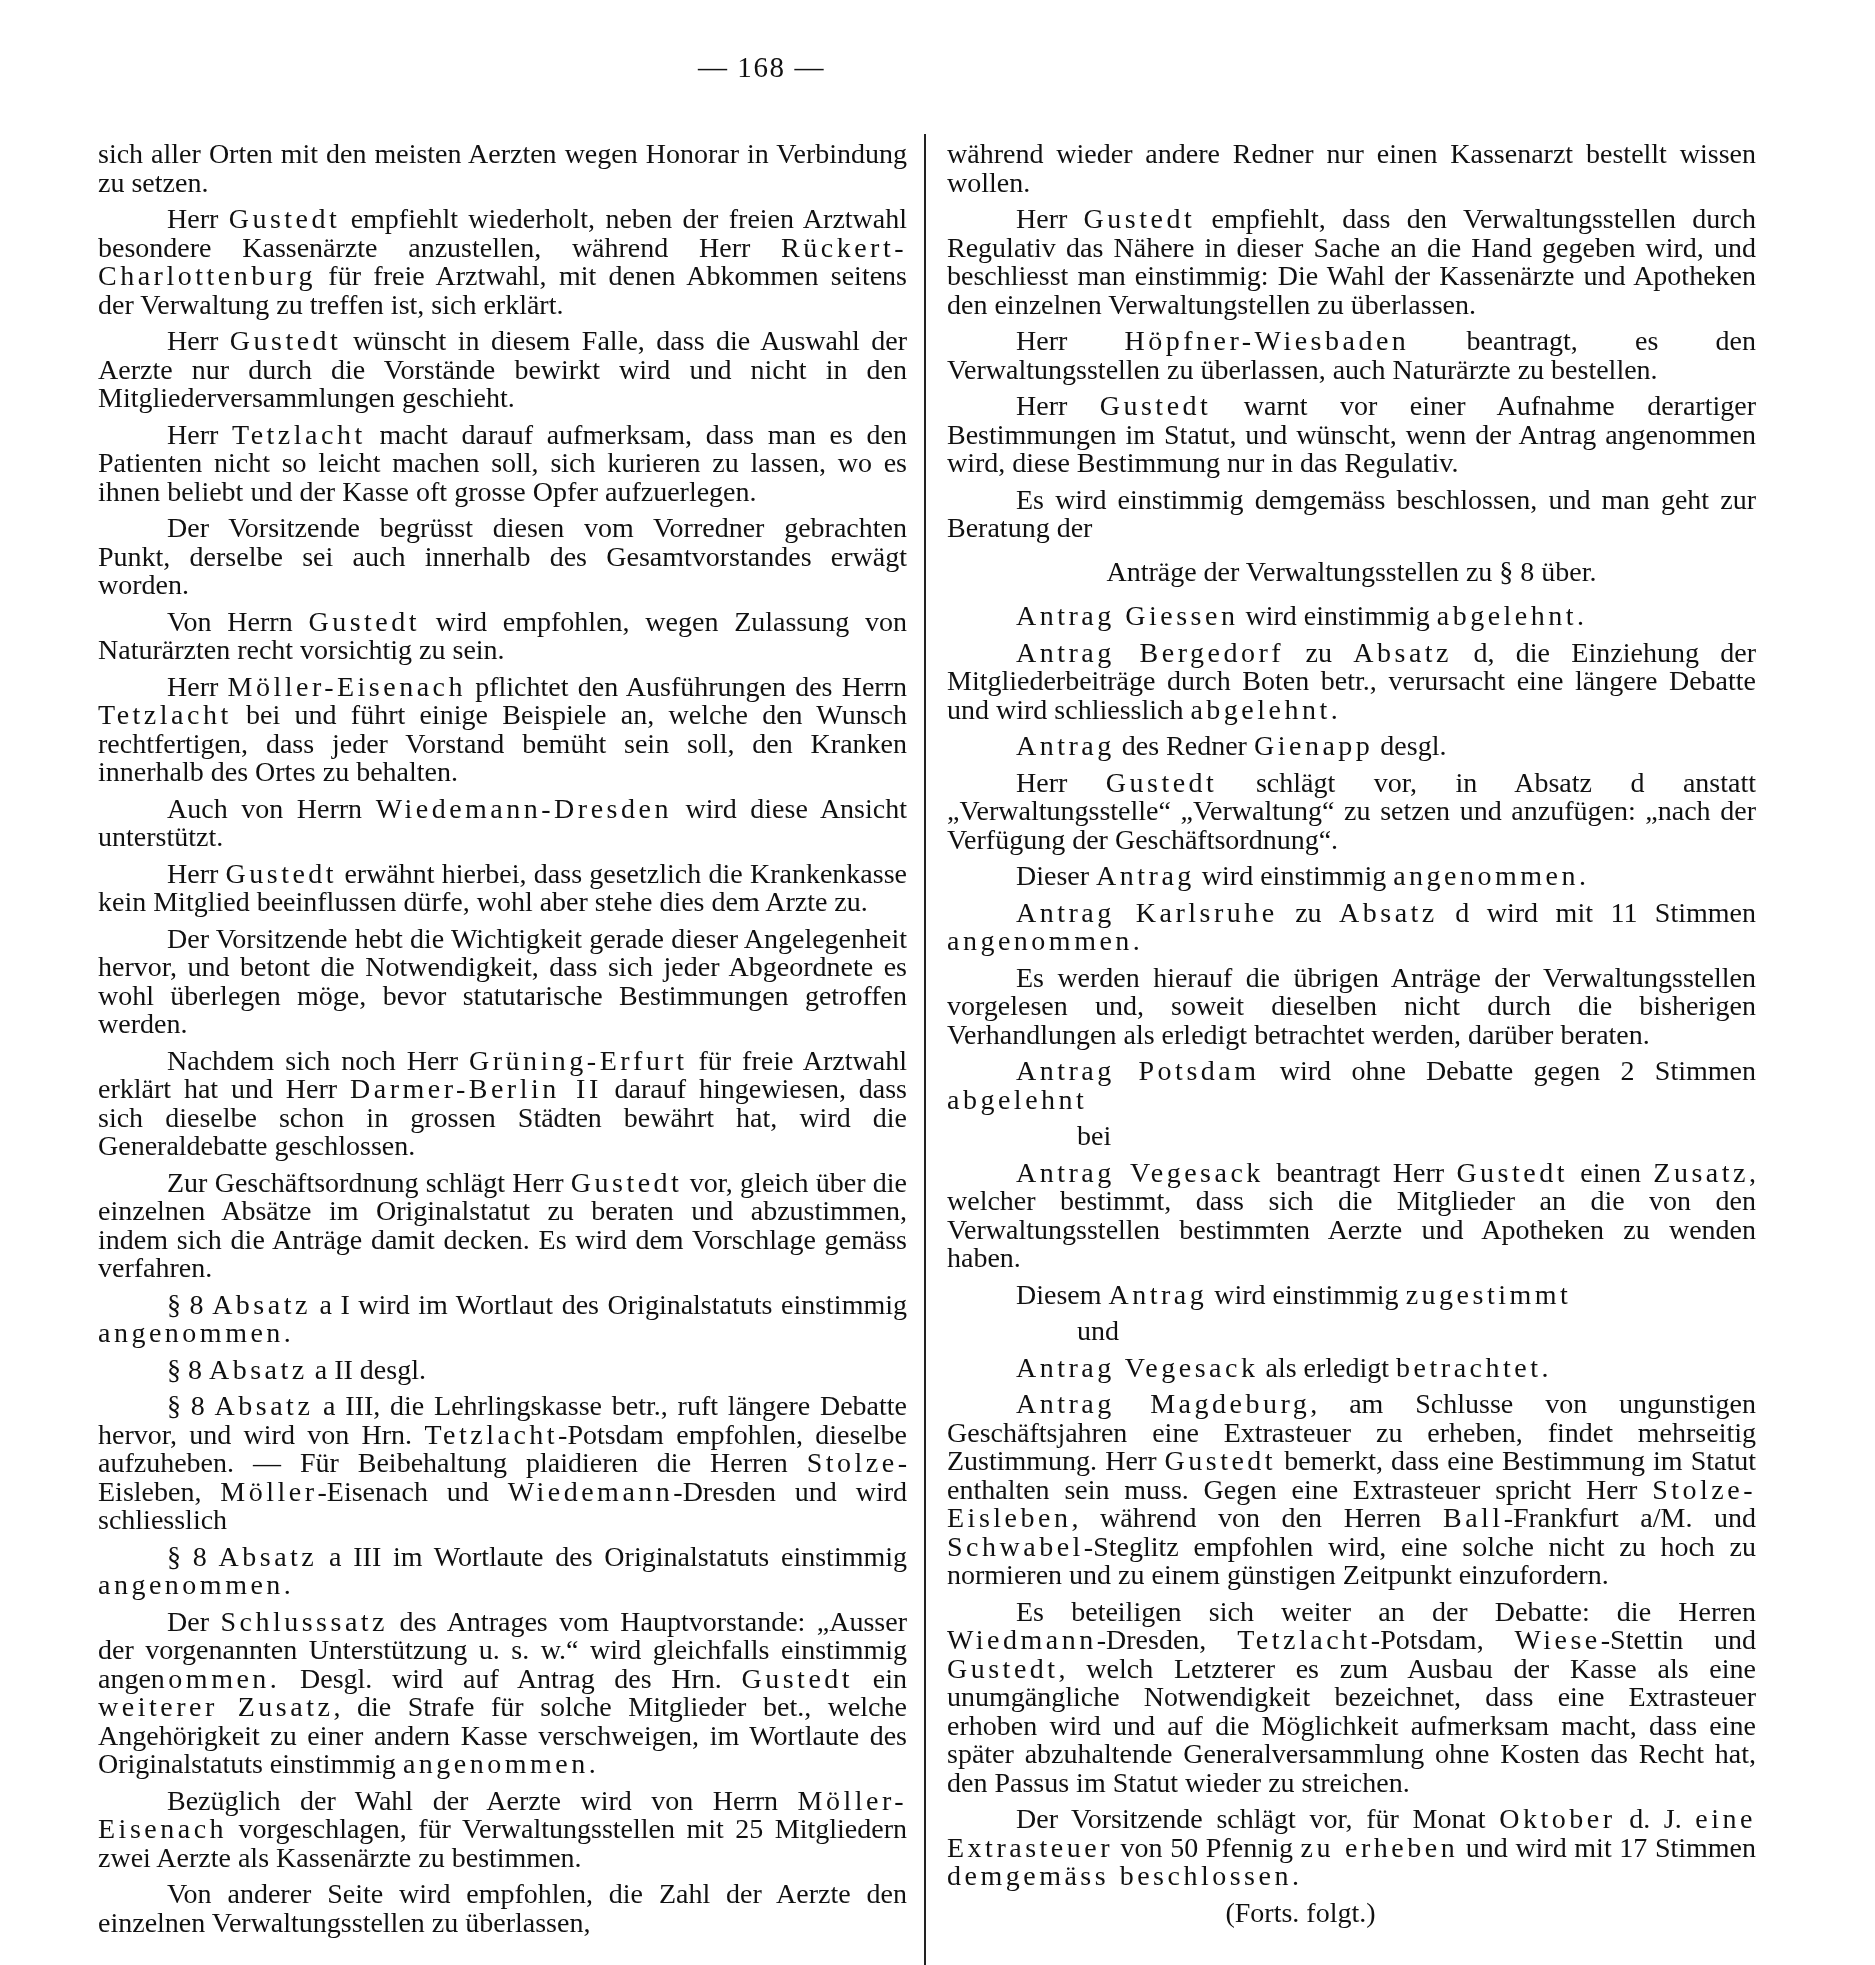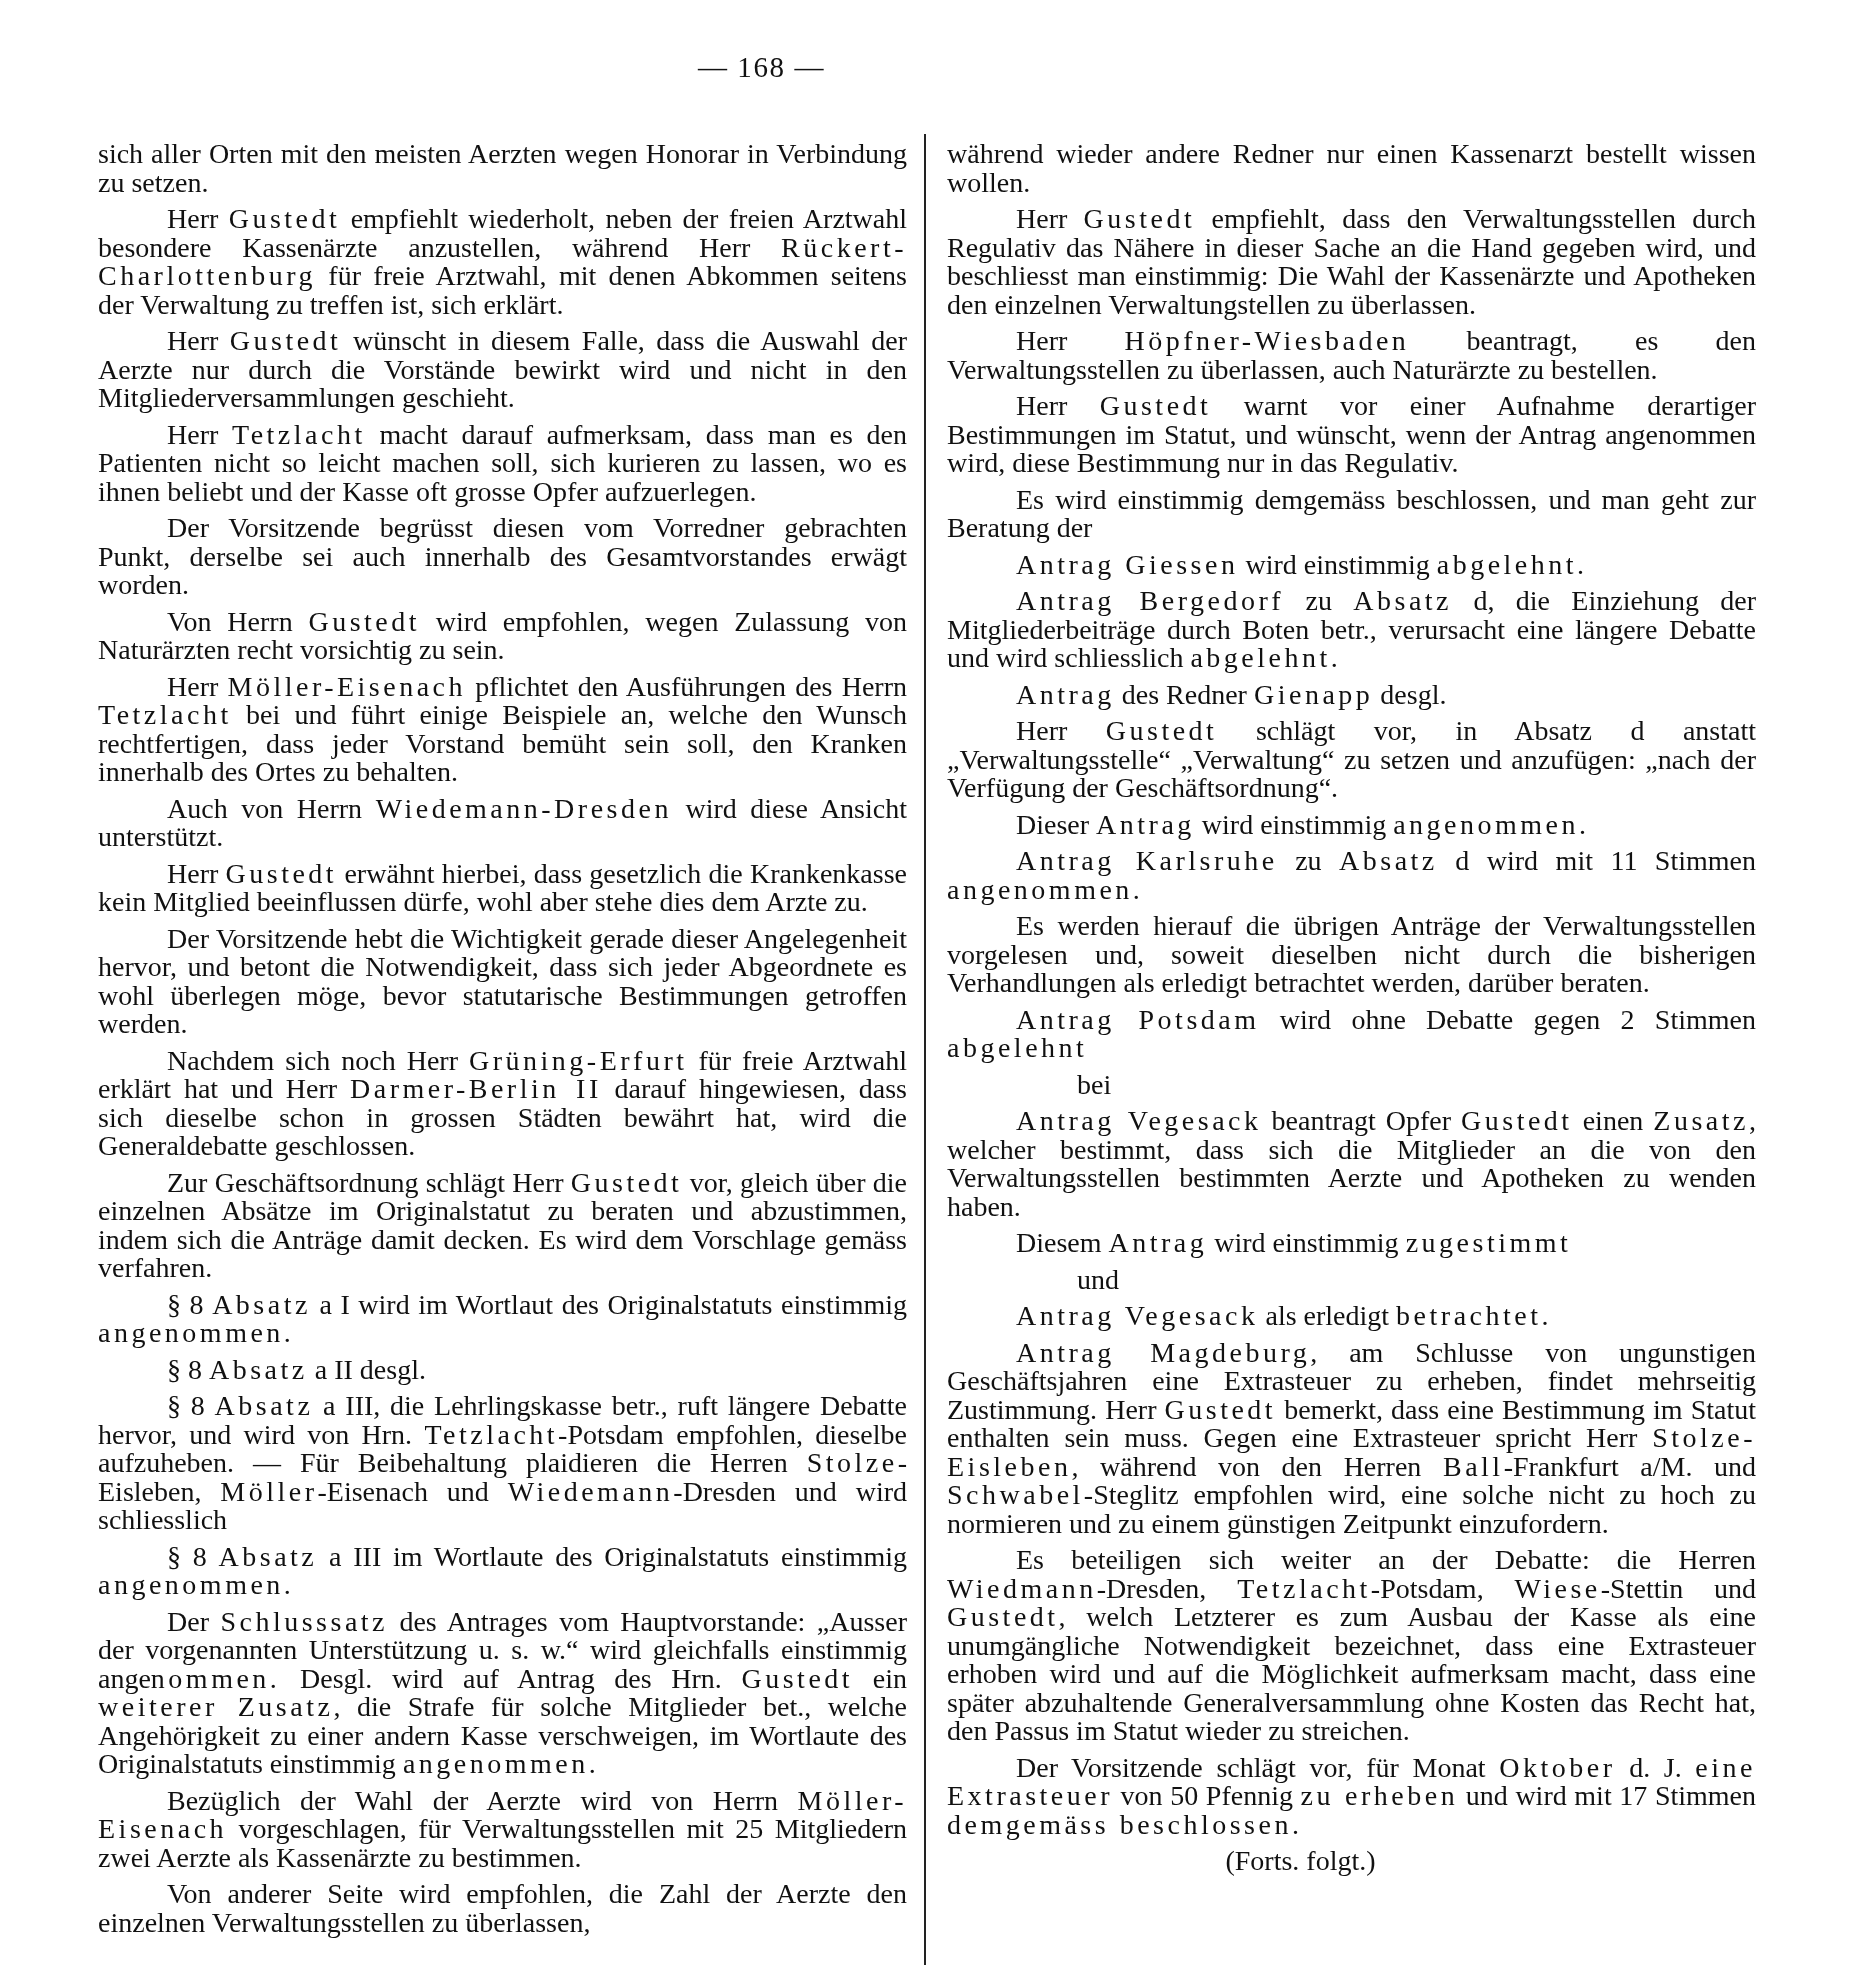--- a/index.html
+++ b/index.html
@@ -59,30 +59,31 @@
     <p><span>Der </span><span class="sp">Schlusssatz</span><span> des Antrages vom Hauptvorstande: „Ausser der vorgenannten Unterstützung u. s. w.“ wird gleichfalls einstimmig ange</span><span class="sp">nommen.</span><span> Desgl. wird auf Antrag des Hrn. </span><span class="sp">Gustedt</span><span> ein </span><span class="sp">weiterer Zusatz</span><span>, die Strafe für solche Mitglieder bet., welche Angehörigkeit zu einer andern Kasse verschweigen, im Wortlaute des Originalstatuts einstimmig </span><span class="sp">angenommen.</span></p>
     <p><span>Bezüglich der Wahl der Aerzte wird von Herrn </span><span class="sp">Möller-Eisenach</span><span> vorgeschlagen, für Verwaltungsstellen mit 25 Mitgliedern zwei Aerzte als Kassenärzte zu bestimmen.</span></p>
     <p><span>Von anderer Seite wird empfohlen, die Zahl der Aerzte den einzelnen Verwaltungsstellen zu überlassen,</span></p>
   </div>
 <div class="col col-right" id="right-col">
     <p class="noindent"><span>während wieder andere Redner nur einen Kassenarzt bestellt wissen wollen.</span></p>
     <p><span>Herr </span><span class="sp">Gustedt</span><span> empfiehlt, dass den Verwaltungsstellen durch Regulativ das Nähere in dieser Sache an die Hand gegeben wird, und beschliesst man einstimmig: Die Wahl der Kassenärzte und Apotheken den einzelnen Verwaltungstellen zu überlassen.</span></p>
     <p><span>Herr </span><span class="sp">Höpfner-Wiesbaden</span><span> beantragt, es den Verwaltungsstellen zu überlassen, auch Naturärzte zu bestellen.</span></p>
     <p><span>Herr </span><span class="sp">Gustedt</span><span> warnt vor einer Aufnahme derartiger Bestimmungen im Statut, und wünscht, wenn der Antrag angenommen wird, diese Bestimmung nur in das Regulativ.</span></p>
     <p><span>Es wird einstimmig demgemäss beschlossen, und man geht zur Beratung der</span></p>
+    <p class="heading"><span>Anträge der Verwaltungsstellen zu § 8 über.</span></p>
     <p><span class="sp">Antrag Giessen</span><span> wird einstimmig </span><span class="sp">abgelehnt.</span></p>
     <p><span class="sp">Antrag Bergedorf</span><span> zu </span><span class="sp">Absatz</span><span> d, die Einziehung der Mitgliederbeiträge durch Boten betr., verursacht eine längere Debatte und wird schliesslich </span><span class="sp">abgelehnt.</span></p>
     <p><span class="sp">Antrag</span><span> des Redner </span><span class="sp">Gienapp</span><span> desgl.</span></p>
     <p><span>Herr </span><span class="sp">Gustedt</span><span> schlägt vor, in Absatz d anstatt „Verwaltungsstelle“ „Verwaltung“ zu setzen und anzufügen: „nach der Verfügung der Geschäftsordnung“.</span></p>
     <p><span>Dieser </span><span class="sp">Antrag</span><span> wird einstimmig </span><span class="sp">angenommen.</span></p>
     <p><span class="sp">Antrag Karlsruhe</span><span> zu </span><span class="sp">Absatz</span><span> d wird mit 11 Stimmen </span><span class="sp">angenommen.</span></p>
     <p><span>Es werden hierauf die übrigen Anträge der Verwaltungsstellen vorgelesen und, soweit dieselben nicht durch die bisherigen Verhandlungen als erledigt betrachtet werden, darüber beraten.</span></p>
     <p><span class="sp">Antrag Potsdam</span><span> wird ohne Debatte gegen 2 Stimmen </span><span class="sp">abgelehnt</span></p>
     <p class="indent-small"><span>bei</span></p>
-    <p><span class="sp">Antrag Vegesack</span><span> beantragt Opfer </span><span class="sp">Gustedt</span><span> einen </span><span class="sp">Zusatz</span><span>, welcher bestimmt, dass sich die Mitglieder an die von den Verwaltungsstellen bestimmten Aerzte und Apotheken zu wenden haben.</span></p>
+    <p><span class="sp">Antrag Vegesack</span><span> beantragt Herr </span><span class="sp">Gustedt</span><span> einen </span><span class="sp">Zusatz</span><span>, welcher bestimmt, dass sich die Mitglieder an die von den Verwaltungsstellen bestimmten Aerzte und Apotheken zu wenden haben.</span></p>
     <p><span>Diesem </span><span class="sp">Antrag</span><span> wird einstimmig </span><span class="sp">zugestimmt</span></p>
     <p class="indent-small"><span>und</span></p>
     <p><span class="sp">Antrag Vegesack</span><span> als erledigt </span><span class="sp">betrachtet.</span></p>
     <p><span class="sp">Antrag Magdeburg</span><span>, am Schlusse von ungunstigen Geschäftsjahren eine Extrasteuer zu erheben, findet mehrseitig Zustimmung. Herr </span><span class="sp">Gustedt</span><span> bemerkt, dass eine Bestimmung im Statut enthalten sein muss. Gegen eine Extrasteuer spricht Herr </span><span class="sp">Stolze-Eisleben</span><span>, während von den Herren </span><span class="sp">Ball</span><span>-Frankfurt a/M. und </span><span class="sp">Schwabel</span><span>-Steglitz empfohlen wird, eine solche nicht zu hoch zu normieren und zu einem günstigen Zeitpunkt einzufordern.</span></p>
     <p><span>Es beteiligen sich weiter an der Debatte: die Herren </span><span class="sp">Wiedmann</span><span>-Dresden, </span><span class="sp">Tetzlacht</span><span>-Potsdam, </span><span class="sp">Wiese</span><span>-Stettin und </span><span class="sp">Gustedt</span><span>, welch Letzterer es zum Ausbau der Kasse als eine unumgängliche Notwendigkeit bezeichnet, dass eine Extrasteuer erhoben wird und auf die Möglichkeit aufmerksam macht, dass eine später abzuhaltende Generalversammlung ohne Kosten das Recht hat, den Passus im Statut wieder zu streichen.</span></p>
     <p><span>Der Vorsitzende schlägt vor, für Monat </span><span class="sp">Oktober</span><span> d. J. </span><span class="sp">eine Extrasteuer</span><span> von 50 Pfennig </span><span class="sp">zu erheben</span><span> und wird mit 17 Stimmen </span><span class="sp">demgemäss beschlossen.</span></p>
     <p class="right"><span>(Forts. folgt.)</span></p>
   </div>
 
 

